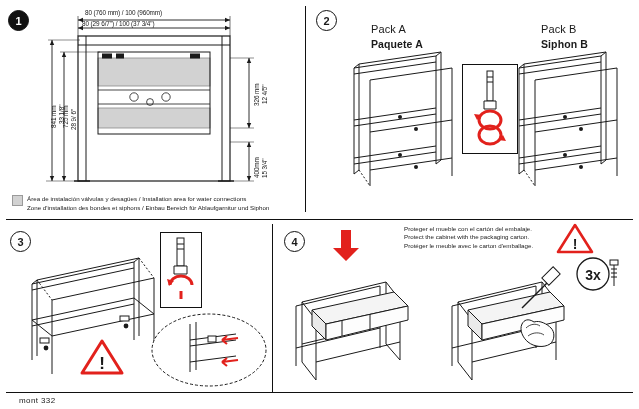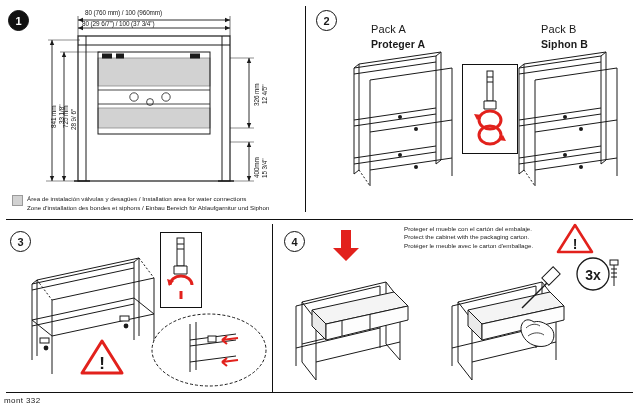--- a/index.html
+++ b/index.html
@@ -117,21 +117,21 @@
 
   <div class="vsep" style="left:272px;top:224px;height:168px;"></div>
 
   <div class="sep" style="left:6px;top:392px;width:627px;"></div>
 
   <div class="abs" style="left:316px;top:10px;">
     <div class="step-num">2</div>
   </div>
 
   <div class="abs packtitle" style="left:371px;top:23px;">Pack A</div>
-  <div class="abs packsub" style="left:371px;top:38px;">Proteger A</div>
+  <div class="abs packsub" style="left:371px;top:38px;">Paquete A</div>
   <div class="abs packtitle" style="left:541px;top:23px;">Pack B</div>
   <div class="abs packsub" style="left:541px;top:38px;">Siphon B</div>
 
   <svg class="abs" style="left:340px;top:46px;" width="130" height="150" viewBox="0 0 130 150">
     <g fill="none" stroke="#1a1a1a" stroke-width="1">
 
       <line x1="14" y1="22" x2="14" y2="128"></line>
       <line x1="19" y1="18" x2="19" y2="124"></line>
       <line x1="14" y1="22" x2="19" y2="18"></line>
       <line x1="14" y1="128" x2="19" y2="124"></line>
@@ -366,15 +366,15 @@
     <text x="19" y="28" text-anchor="middle" font-family="Liberation Sans, sans-serif" font-size="14" font-weight="bold" fill="#1a1a1a">3x</text>
     <g stroke="#1a1a1a" stroke-width="1" fill="#fff">
       <rect x="36" y="8" width="8" height="5"></rect>
       <line x1="40" y1="13" x2="40" y2="34"></line>
       <line x1="37" y1="17" x2="43" y2="17"></line>
       <line x1="37" y1="21" x2="43" y2="21"></line>
       <line x1="37" y1="25" x2="43" y2="25"></line>
     </g>
   </svg>
 
-  <div class="abs footer" style="left:4px;top:396px;">mont  332</div>
+  <div class="abs footer" style="left:19px;top:396px;">mont  332</div>
 
 </div>
 
 </body></html>

